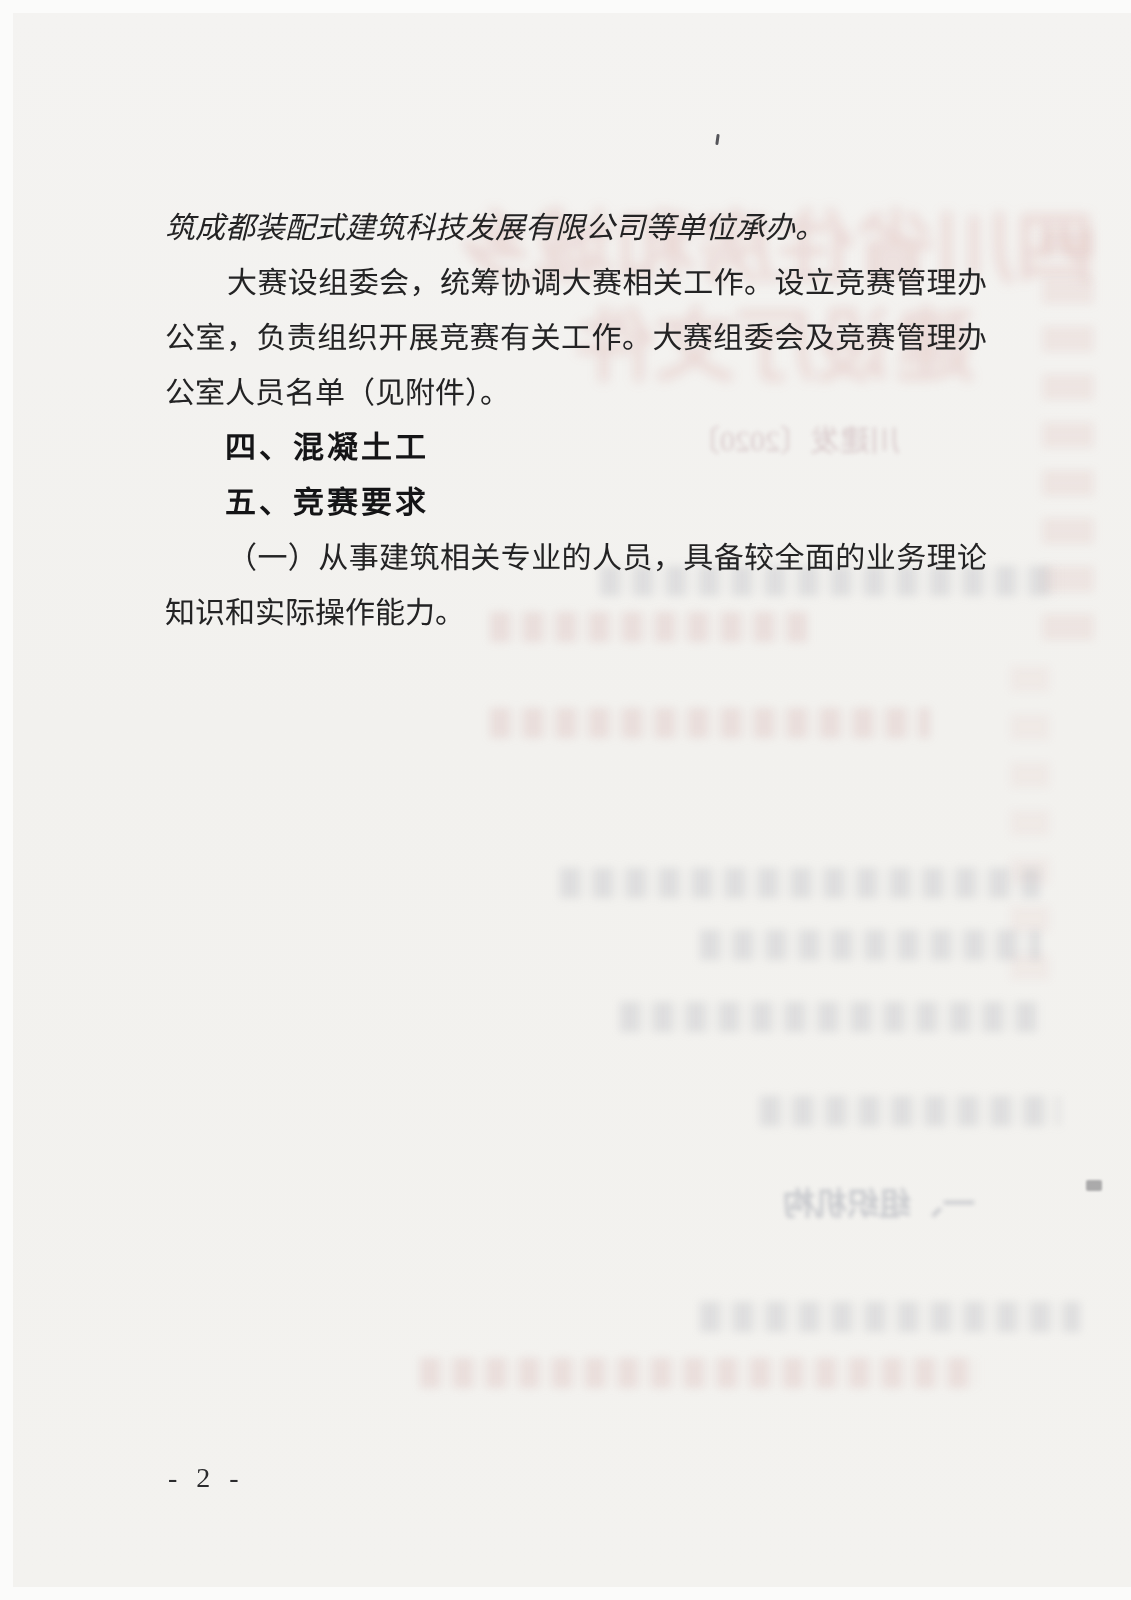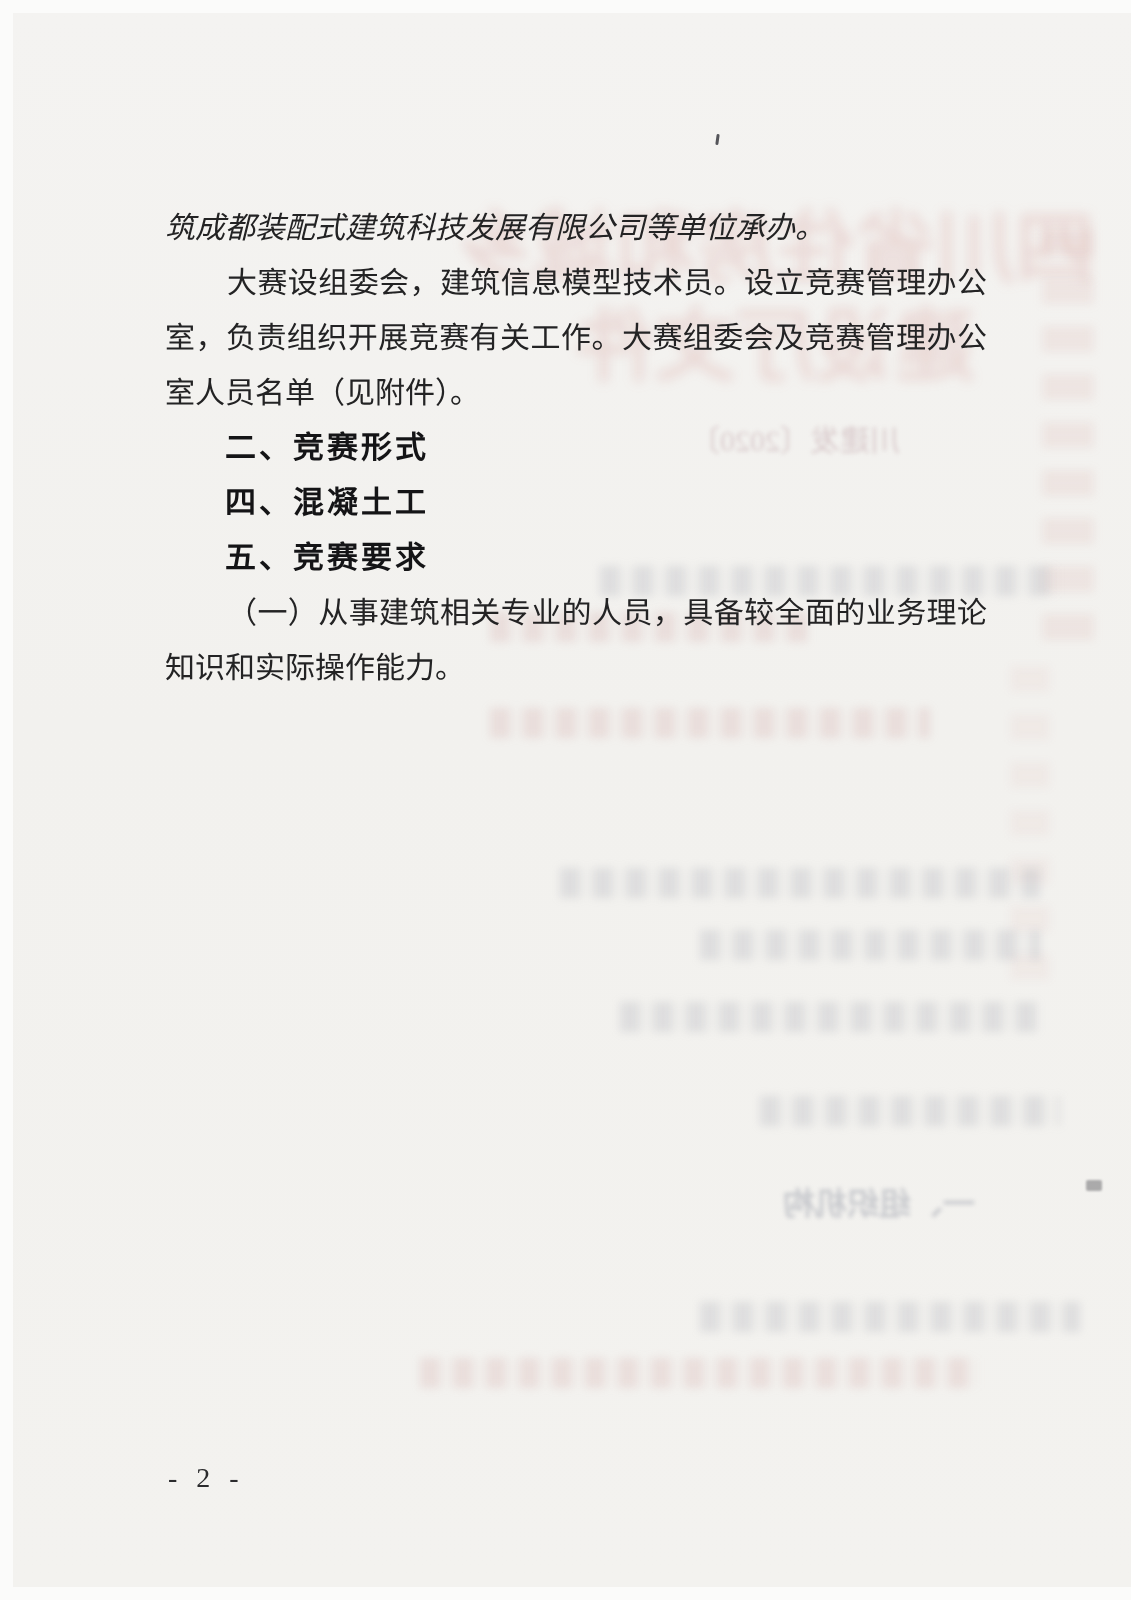--- a/index.html
+++ b/index.html
@@ -94,20 +94,19 @@
 <div class="smudge" style="left:620px;top:1002px;width:420px;"></div>
 <div class="smudge" style="left:760px;top:1096px;width:300px;"></div>
 <div class="smudge" style="left:700px;top:1302px;width:380px;"></div>
 <div class="smudge pink" style="left:420px;top:1358px;width:560px;"></div>
 
 <div class="speck speck-a"></div>
 <div class="speck speck-b"></div>
 
 <div class="content">
   <p class="cont">筑成都装配式建筑科技发展有限公司等单位承办。</p>
-  <p class="para">大赛设组委会，建筑信息模型技术员。设立竞赛管理办公室，负责组织开展竞赛有关工作。大赛组委会及竞赛管理办公室人员名单（见附件）。</p>
-  <p class="heading">二、竞赛形式</p>
+  <p class="para">大赛设组委会，统筹协调大赛相关工作。设立竞赛管理办公室，负责组织开展竞赛有关工作。大赛组委会及竞赛管理办公室人员名单（见附件）。</p>
   <p class="heading">四、混凝土工</p>
   <p class="heading">五、竞赛要求</p>
   <p class="para">（一）从事建筑相关专业的人员，具备较全面的业务理论知识和实际操作能力。</p>
 </div>
 
 <div class="page-number">- 2 -</div>
 
 </body></html>

